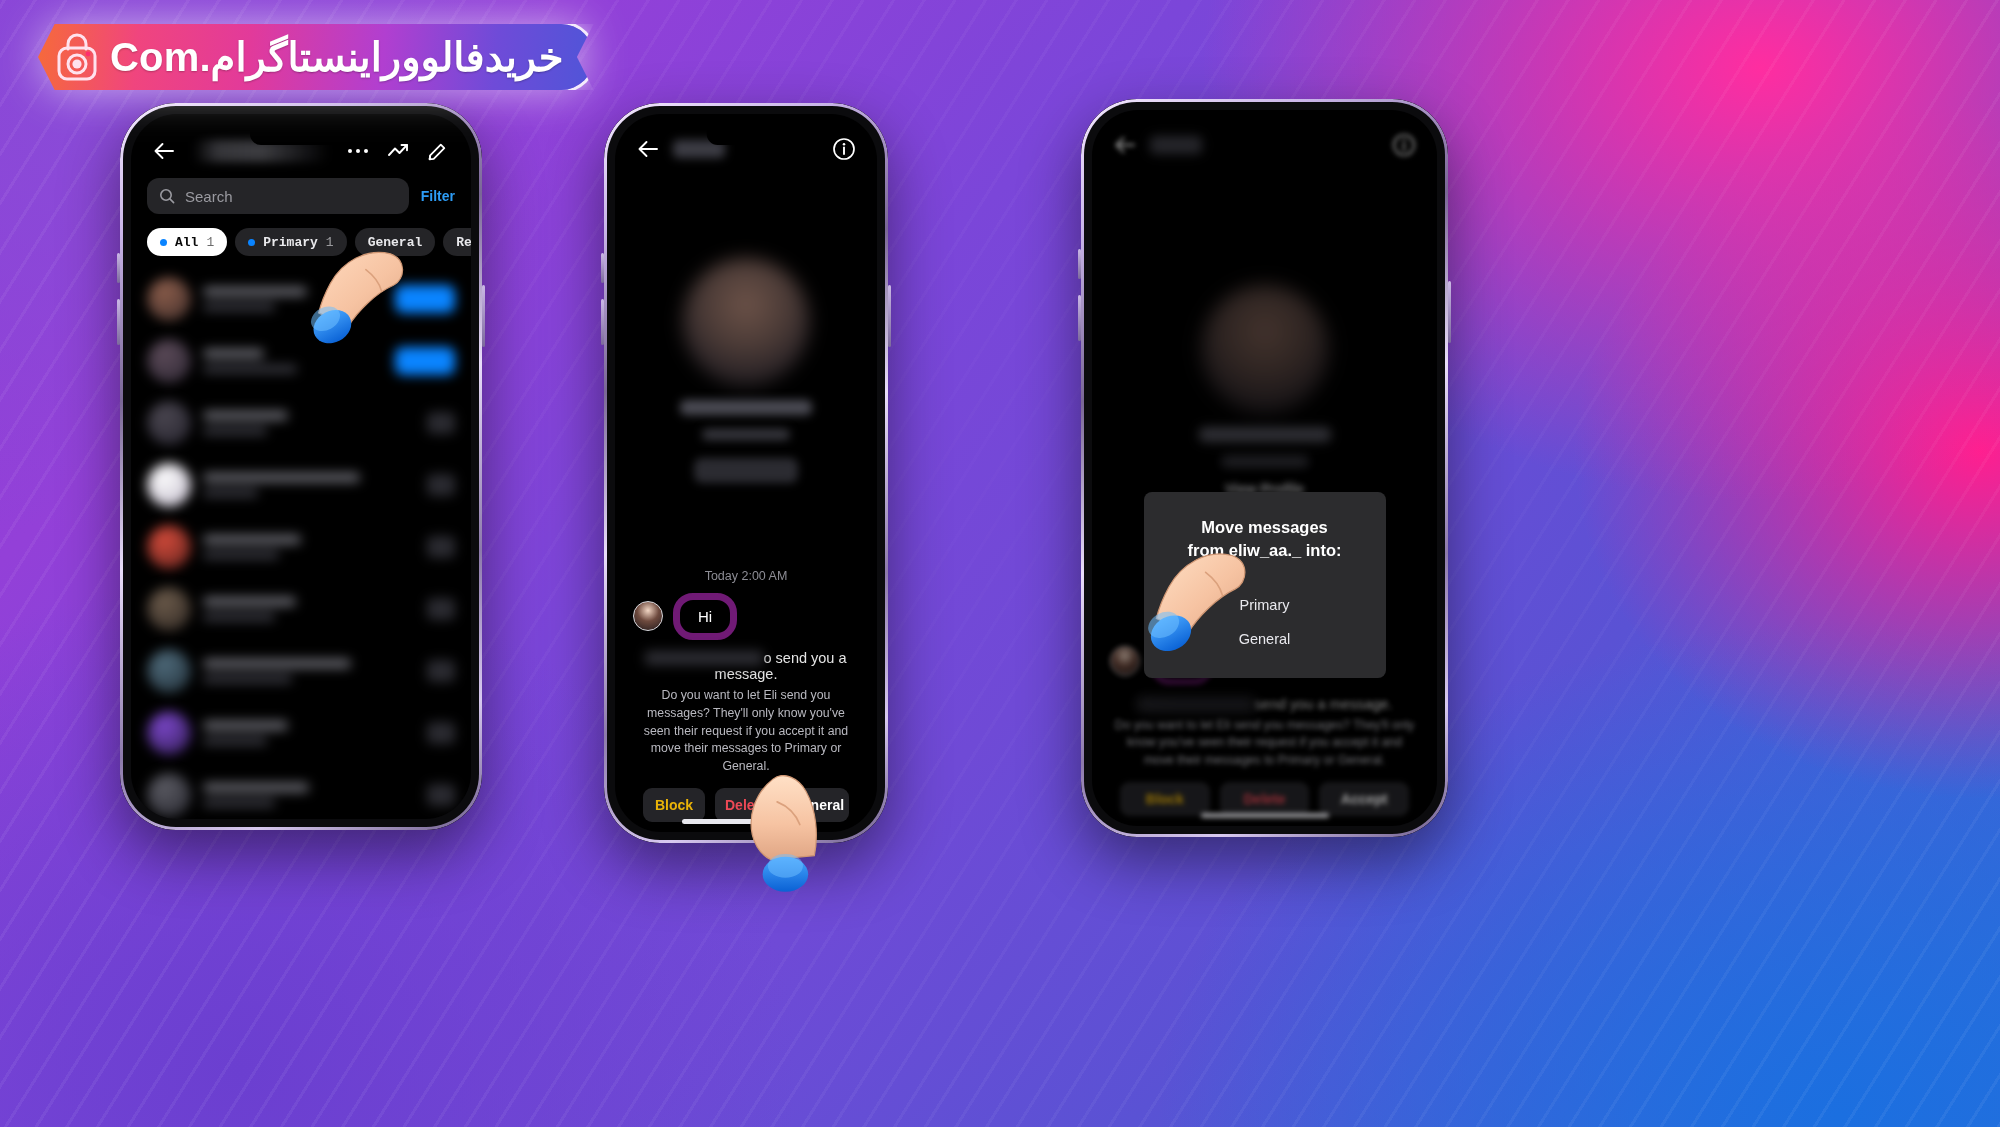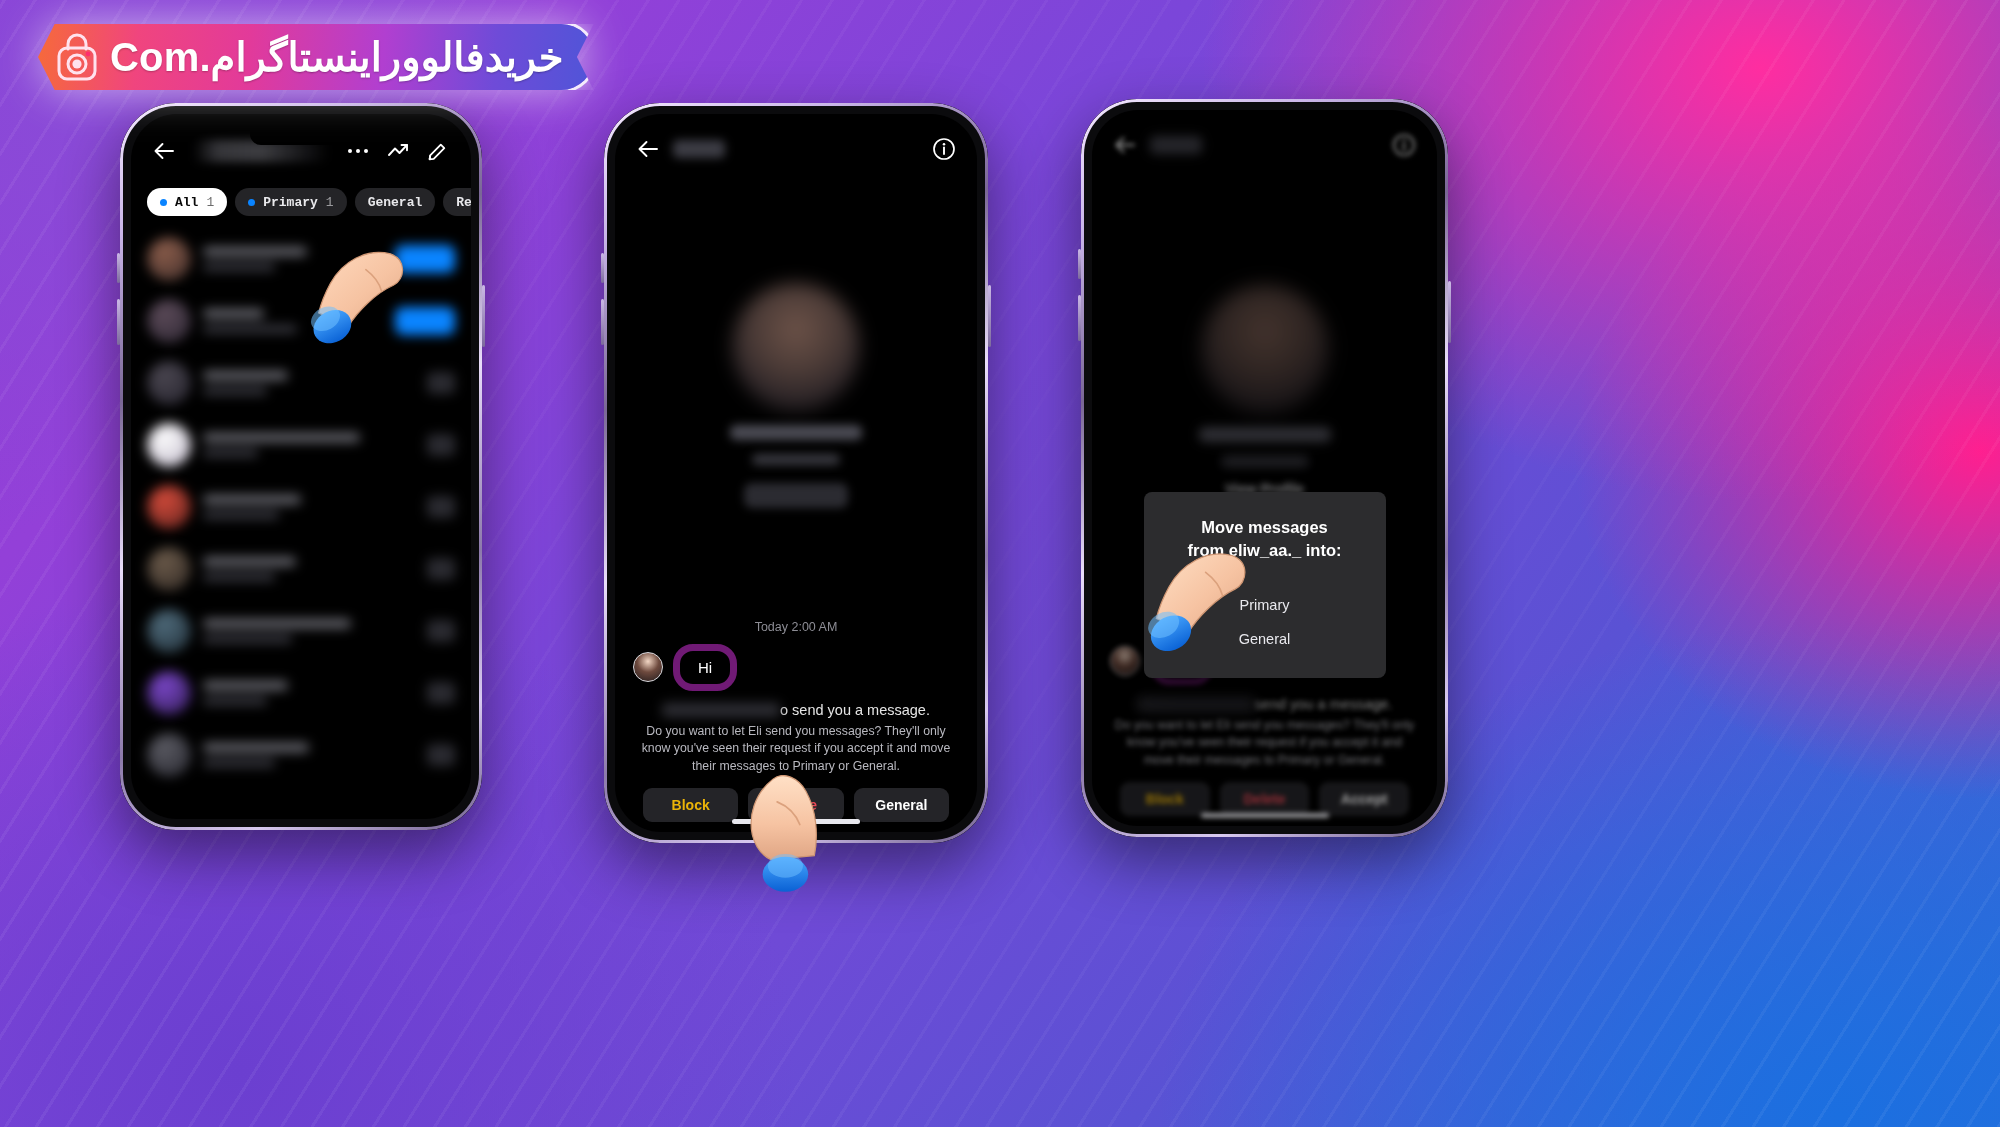--- a/index.html
+++ b/index.html
@@ -111,21 +111,21 @@
   .side-btn {
     position: absolute;
     width: 3px;
     border-radius: 2px;
     background: linear-gradient(180deg,#cbb9e6,#7c6a9c);
     z-index: 21;
   }
 
   
   #phone1 { left: 120px; top: 103px;  width: 362px; height: 727px; }
-  #phone2 { left: 604px; top: 103px;  width: 384px; height: 740px; }
+  #phone2 { left: 604px; top: 103px;  width: 284px; height: 740px; }
   #phone3 { left: 1081px; top: 99px;  width: 367px; height: 738px; }
 
   
   .sc-header {
     display: flex;
     align-items: center;
     padding: 22px 18px 8px;
     gap: 10px;
   }
   .icon-btn {
@@ -368,20 +368,30 @@
           </svg>
       </div>
       <div class="icon-btn">
         <svg width="22" height="22" viewBox="0 0 22 22">
             <path d="M3.2 15.3 L13.8 4.7 L17.3 8.2 L6.7 18.8 L2.6 19.4 Z" fill="none" stroke="#fff" stroke-width="1.8" stroke-linejoin="round"></path>
             <path d="M2.6 19.4 L3.2 15.3" fill="none" stroke="#fff" stroke-width="1.8"></path>
           </svg>
       </div>
     </div>
 
+    <div class="search-row">
+      <div class="search-box">
+        <svg width="16" height="16" viewBox="0 0 16 16">
+            <circle cx="7" cy="7" r="5.2" fill="none" stroke="#9a9aa0" stroke-width="1.6"></circle>
+            <path d="M10.9 10.9 L14.6 14.6" stroke="#9a9aa0" stroke-width="1.6" stroke-linecap="round"></path>
+          </svg>
+        <span>Search</span>
+      </div>
+      <div class="filter-link">Filter</div>
+    </div>
 
     <div class="tabs">
       <div class="tab active">
         <span class="bdot"></span>
         <span>All</span>
         <span class="cnt">1</span>
       </div>
       <div class="tab">
         <span class="bdot"></span>
         <span>Primary</span>

